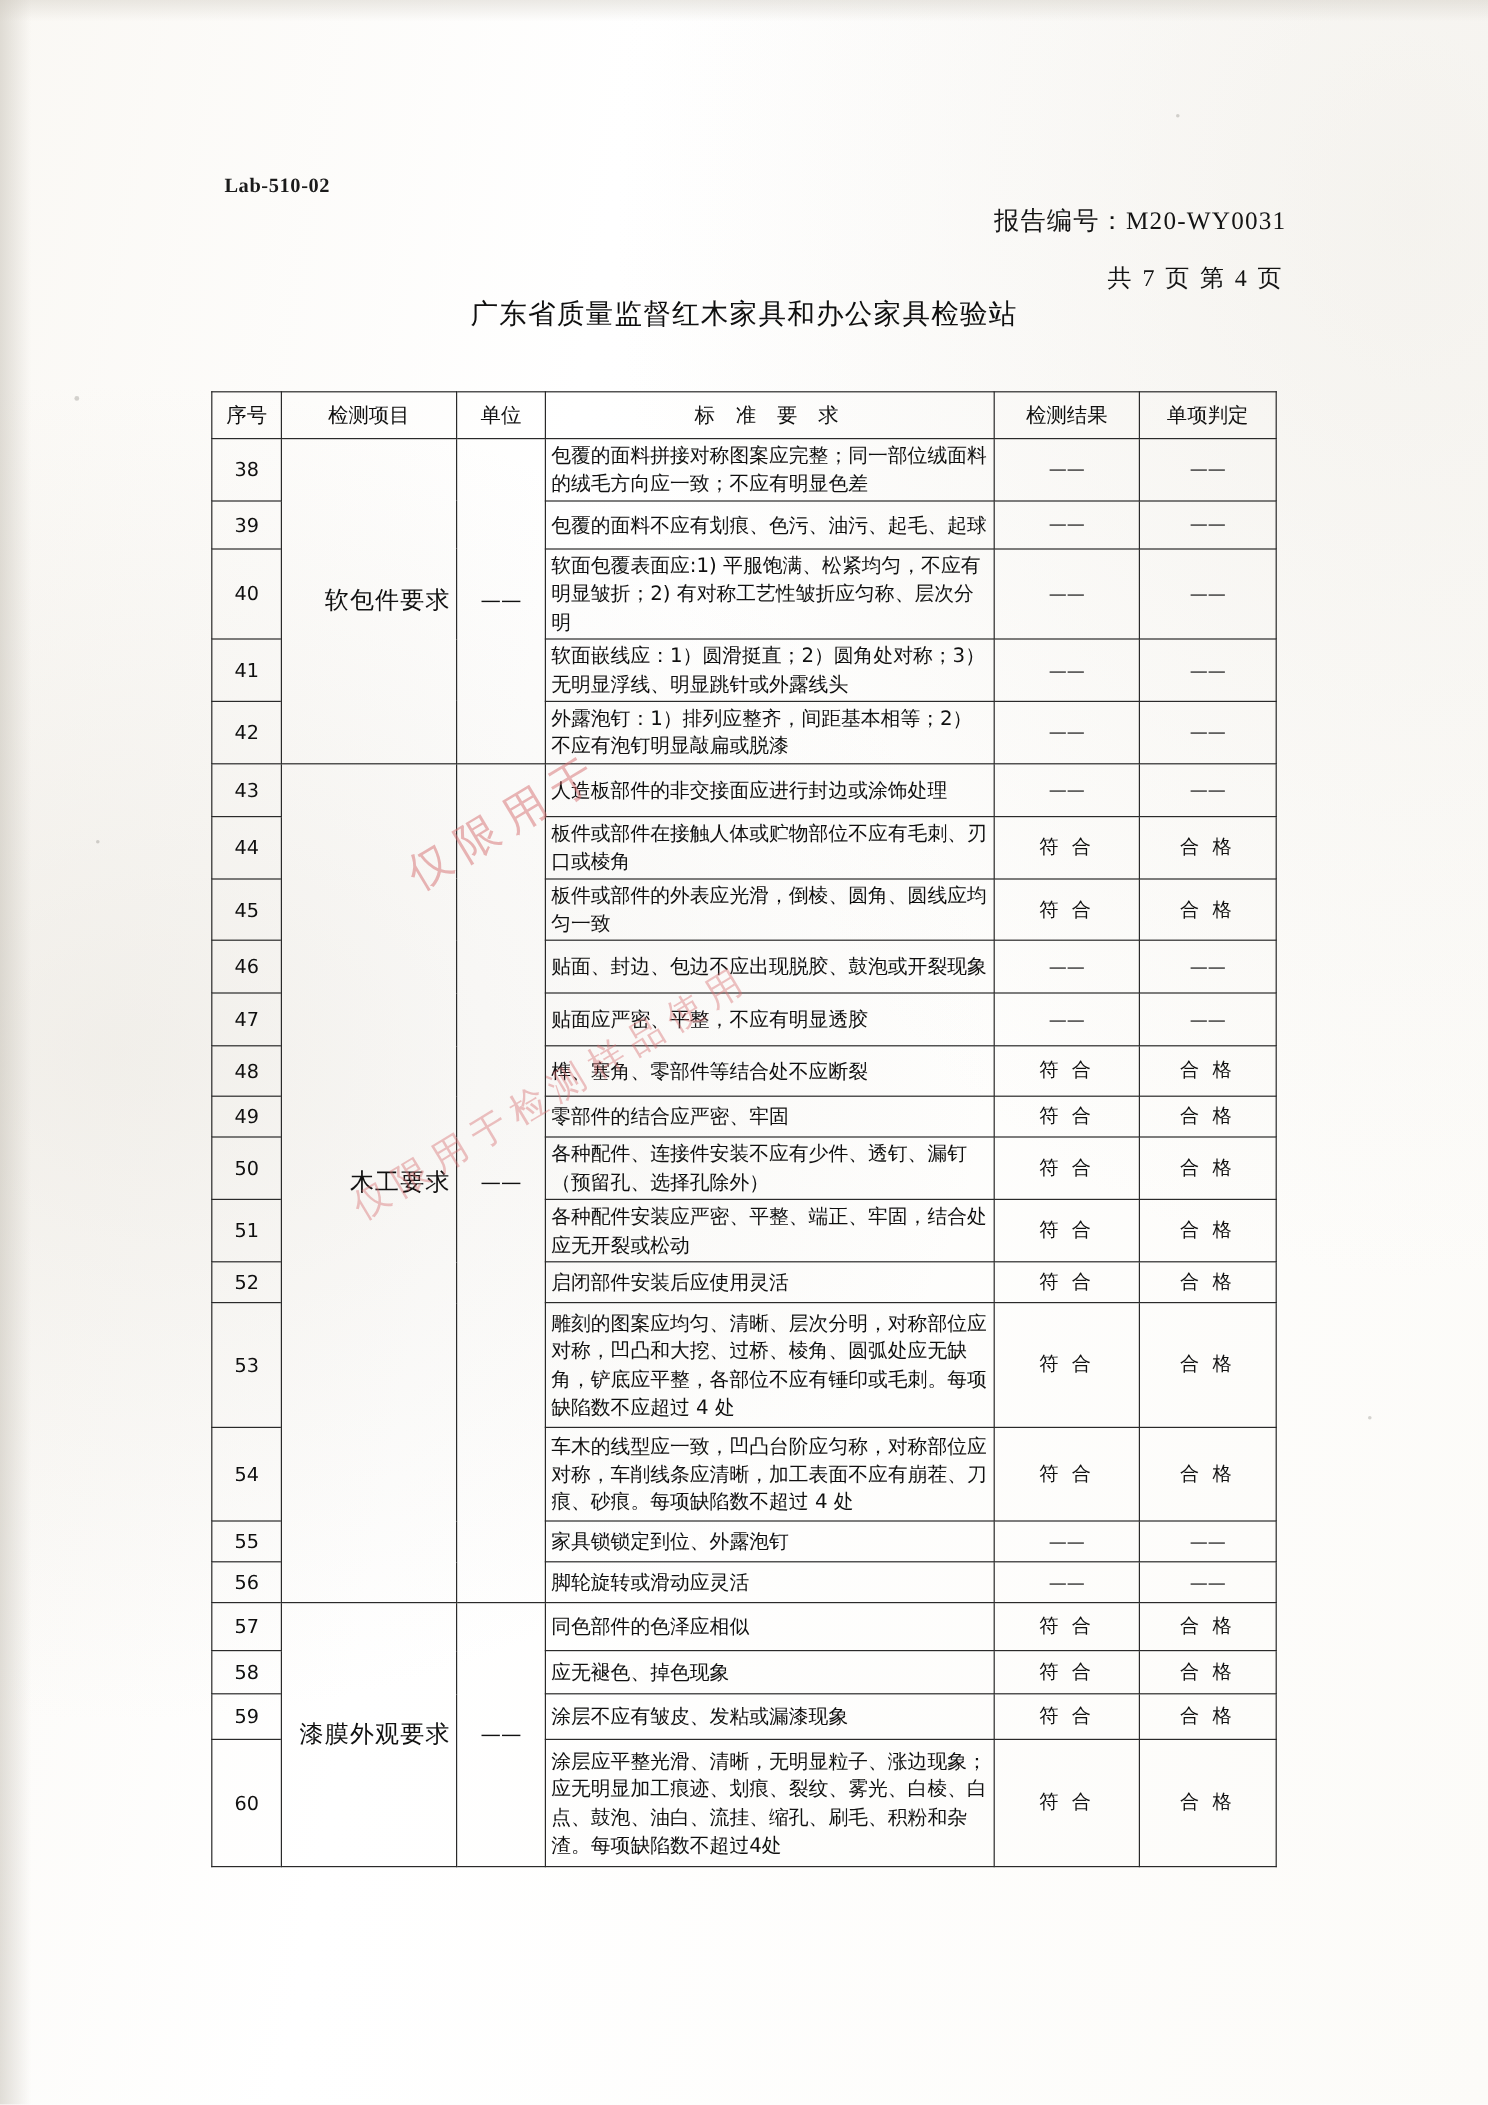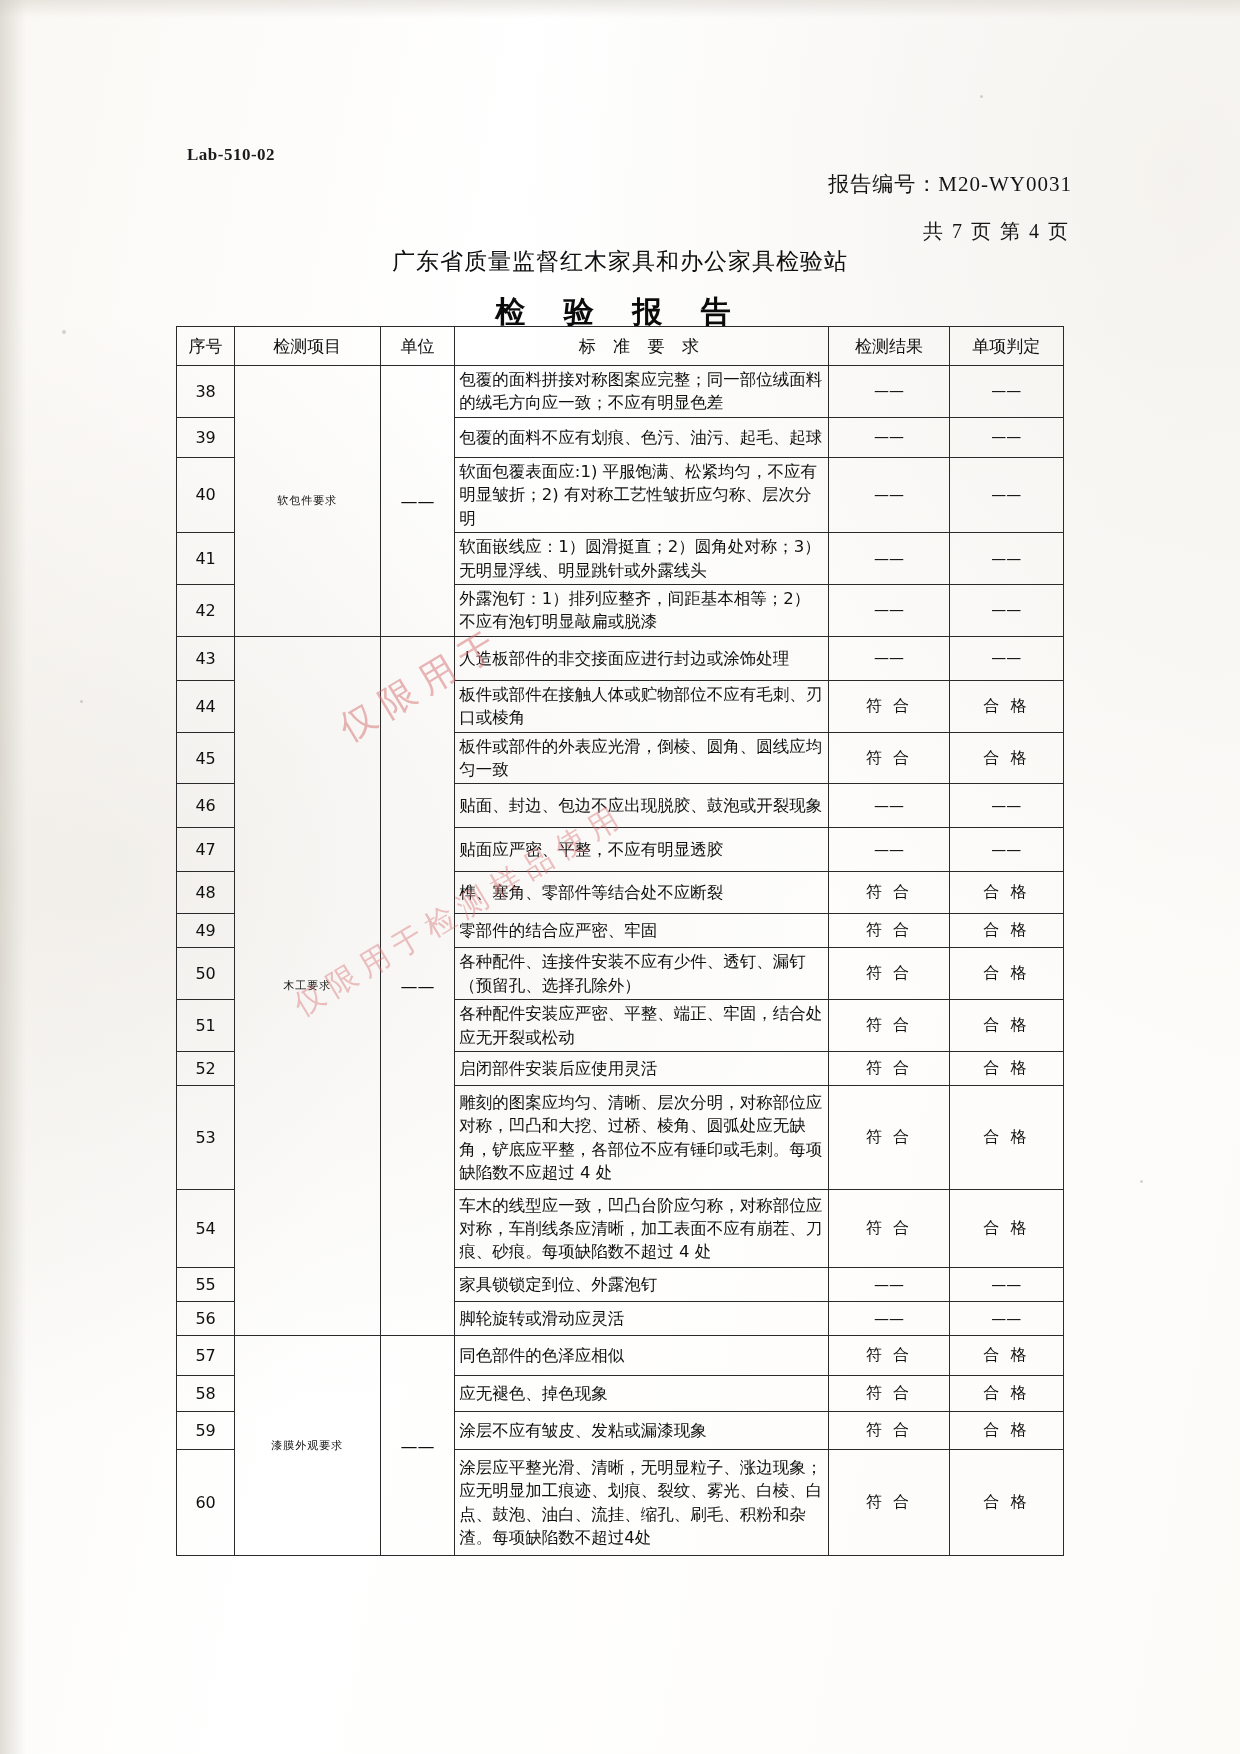--- a/index.html
+++ b/index.html
@@ -122,22 +122,23 @@
     margin-left: 11px;
   }
   thead td.hd-req { letter-spacing: 6px; }
 
   .dash {
     font-size: 15px;
     letter-spacing: 0px;
     color: #1a1a1a;
   }
   .group-label {
-    font-size: 11px;
+    font-size: 20px;
     letter-spacing: 1px;
+    text-align: right;
   }
 
   
   .watermark {
     position: absolute;
     left: 330px;
     top: 660px;
     transform: rotate(-31deg);
     font-family: "DejaVu Sans", sans-serif;
     font-size: 36px;
@@ -176,21 +177,20 @@
 
   <div class="speck" style="left:62px;top:330px;width:4px;height:4px;"></div>
   <div class="speck" style="left:80px;top:700px;width:3px;height:3px;"></div>
   <div class="speck" style="left:1140px;top:1180px;width:3px;height:3px;"></div>
   <div class="speck" style="left:980px;top:95px;width:3px;height:3px;"></div>
 
   <div class="doc-code">Lab-510-02</div>
   <div class="report-no">报告编号：M20-WY0031</div>
   <div class="page-count">共 7 页 第 4 页</div>
   <div class="org-title">广东省质量监督红木家具和办公家具检验站</div>
-  <div class="main-title">检 验 报 告</div>
 
   <table class="report">
     <colgroup>
       <col class="col-no">
         <col class="col-item">
         <col class="col-unit">
       <col class="col-req">
         <col class="col-res">
         <col class="col-judge">
     </colgroup>

